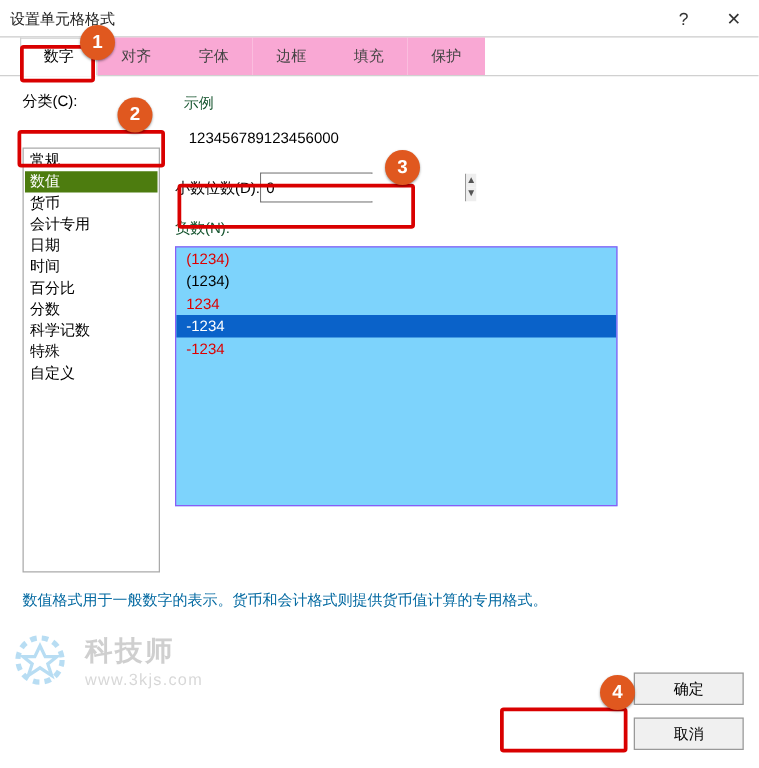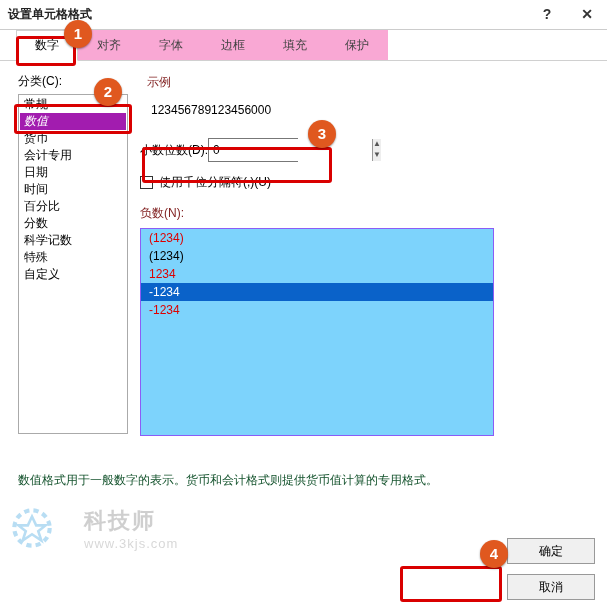--- a/index.html
+++ b/index.html
@@ -1,61 +1,61 @@
 <!DOCTYPE html>
 <html><head>
 <meta charset="utf-8">
 <style>
 * { box-sizing: border-box; font-family: "Microsoft YaHei", SimSun, sans-serif; font-size: 12px; }
 body { margin: 0; width: 607px; height: 614px; background: #fff; position: relative; overflow: hidden; }
 
-.titlebar { height: 30px; line-height: 30px; padding-left: 8px; border-bottom: 1px solid #ccc; color: #222; display: flex; align-items: flex-end; font-weight: bold; }
+.titlebar { height: 30px; line-height: 30px; padding-left: 8px; border-bottom: 1px solid #ccc; color: #222; display: flex; align-items: flex-start; }
 .titlebar .spacer { flex: 1; }
 .titlebar .winbtn { width: 40px; height: 30px; text-align: center; color: #333; font-size: 14px; }
 
 .tabs { display: flex; border-bottom: 1px solid #d0d0d0; padding-left: 16px; position: relative; }
 .tab { padding: 6px 18px; border: 1px solid transparent; border-bottom: none; background: #f9a8d4; color: #444; }
 .tab.active { border: 1px solid #d0d0d0; border-bottom: 1px solid #fff; margin-bottom: -1px; background: #fff; color: #000; }
 
 .content { padding: 12px 18px 0 18px; display: flex; gap: 12px; }
-.left { display: flex; flex-direction: column; }
+.left { display: flex; flex-direction: column; gap: 24px; }
 .left-label { margin-bottom: 4px; }
 .catlist { width: 110px; height: 340px; border: 1px solid #aaa; padding: 1px; overflow: hidden; background: #fff; }
 .catlist .cat { padding: 0 4px; }
-.catlist .cat.sel { background: #a21caf; color: #fff; font-style: italic; }
+.catlist .cat.sel { background: #4d7c0f; color: #fff; }
 
 .right { flex: 1; }
-.sect-label { color: #7f1d1d; margin-bottom: 6px; }
+.sect-label { color: #14532d; margin-bottom: 6px; }
 .sample-box { border: 1px solid transparent; padding: 0 6px 6px 6px; margin-bottom: 6px; }
 .sample-val { padding: 6px 4px; color: #000; }
 
 .decimals-row { display: flex; align-items: center; gap: 0; margin: 8px 0 12px 0; }
 .decimals-row label { }
 .spinner { display: flex; width: 90px; height: 24px; border: 1px solid #777; }
 .spinner input { flex: 1; border: none; padding: 2px 4px; font-size: 12px; outline: none; }
 .spin-btns { width: 18px; display: flex; flex-direction: column; border-left: 1px solid #999; }
 .spin-b { flex: 1; text-align: center; line-height: 10px; color: #555; font-size: 8px; background: #eee; }
 
 .thous-row { display: flex; align-items: center; gap: 6px; margin-bottom: 14px; }
 .thous-row .cb { width: 13px; height: 13px; border: 1px solid #333; }
 
 .neg-list { width: 354px; height: 208px; border: 1px solid #8b5cf6; overflow: hidden; background: #7dd3fc; }
 .neg-item { padding: 2px 8px; }
 .neg-item.red { color: #d00; }
 .neg-item.sel { background: #0a62c9; color: #fff; }
 
-.footnote { position: absolute; left: 18px; top: 472px; color: #14532d; }
+.footnote { position: absolute; left: 18px; top: 472px; color: #0369a1; }
 
 .buttons { position: absolute; right: 12px; bottom: 14px; display: flex; gap: 10px; flex-direction: column; }
 .btn { width: 88px; height: 26px; border: 1px solid #999; background: #f0f0f0; text-align: center; line-height: 24px; }
 
 .annot { position: absolute; background: #e0581f; border-radius: 50%; width: 28px; height: 28px; color: #fff; font-weight: bold; text-align: center; line-height: 28px; font-size: 15px; box-shadow: 0 1px 2px rgba(0,0,0,.4); }
 .redbox { position: absolute; border: 3px solid #d90000; border-radius: 3px; pointer-events: none; }
 
-.watermark { position: absolute; left: 6px; bottom: 60px; display: flex; align-items: center; gap: 26px; opacity: .55; pointer-events: none; }
+.watermark { position: absolute; left: 6px; bottom: 60px; display: flex; align-items: center; gap: 10px; opacity: .55; pointer-events: none; }
 .wm-logo { width: 52px; height: 52px; }
 .wm-logo svg { width: 52px; height: 52px; }
 .wm-txt .t1 { font-size: 22px; font-weight: bold; color: #a8a8a8; letter-spacing: 2px; }
 .wm-txt .t2 { font-size: 13px; color: #b8b8b8; letter-spacing: 1px; }
 </style>
 </head>
 <body>
 
 <div class="titlebar">
   <span>设置单元格格式</span>
@@ -101,24 +101,20 @@
       <label>小数位数(D):</label>
       <div class="spinner">
         <input value="0" style="">
         <div class="spin-btns">
           <div class="spin-b">▲</div>
           <div class="spin-b">▼</div>
         </div>
       </div>
     </div>
 
-    <div class="thous-row">
-      <div class="cb"></div>
-      <span>使用千位分隔符(,)(U)</span>
-    </div>
 
     <div class="sect-label">负数(N):</div>
     <div class="neg-list">
       <div class="neg-item red">(1234)</div>
       <div class="neg-item">(1234)</div>
       <div class="neg-item red">1234</div>
       <div class="neg-item sel">-1234</div>
       <div class="neg-item red">-1234</div>
     </div>
   </div>

